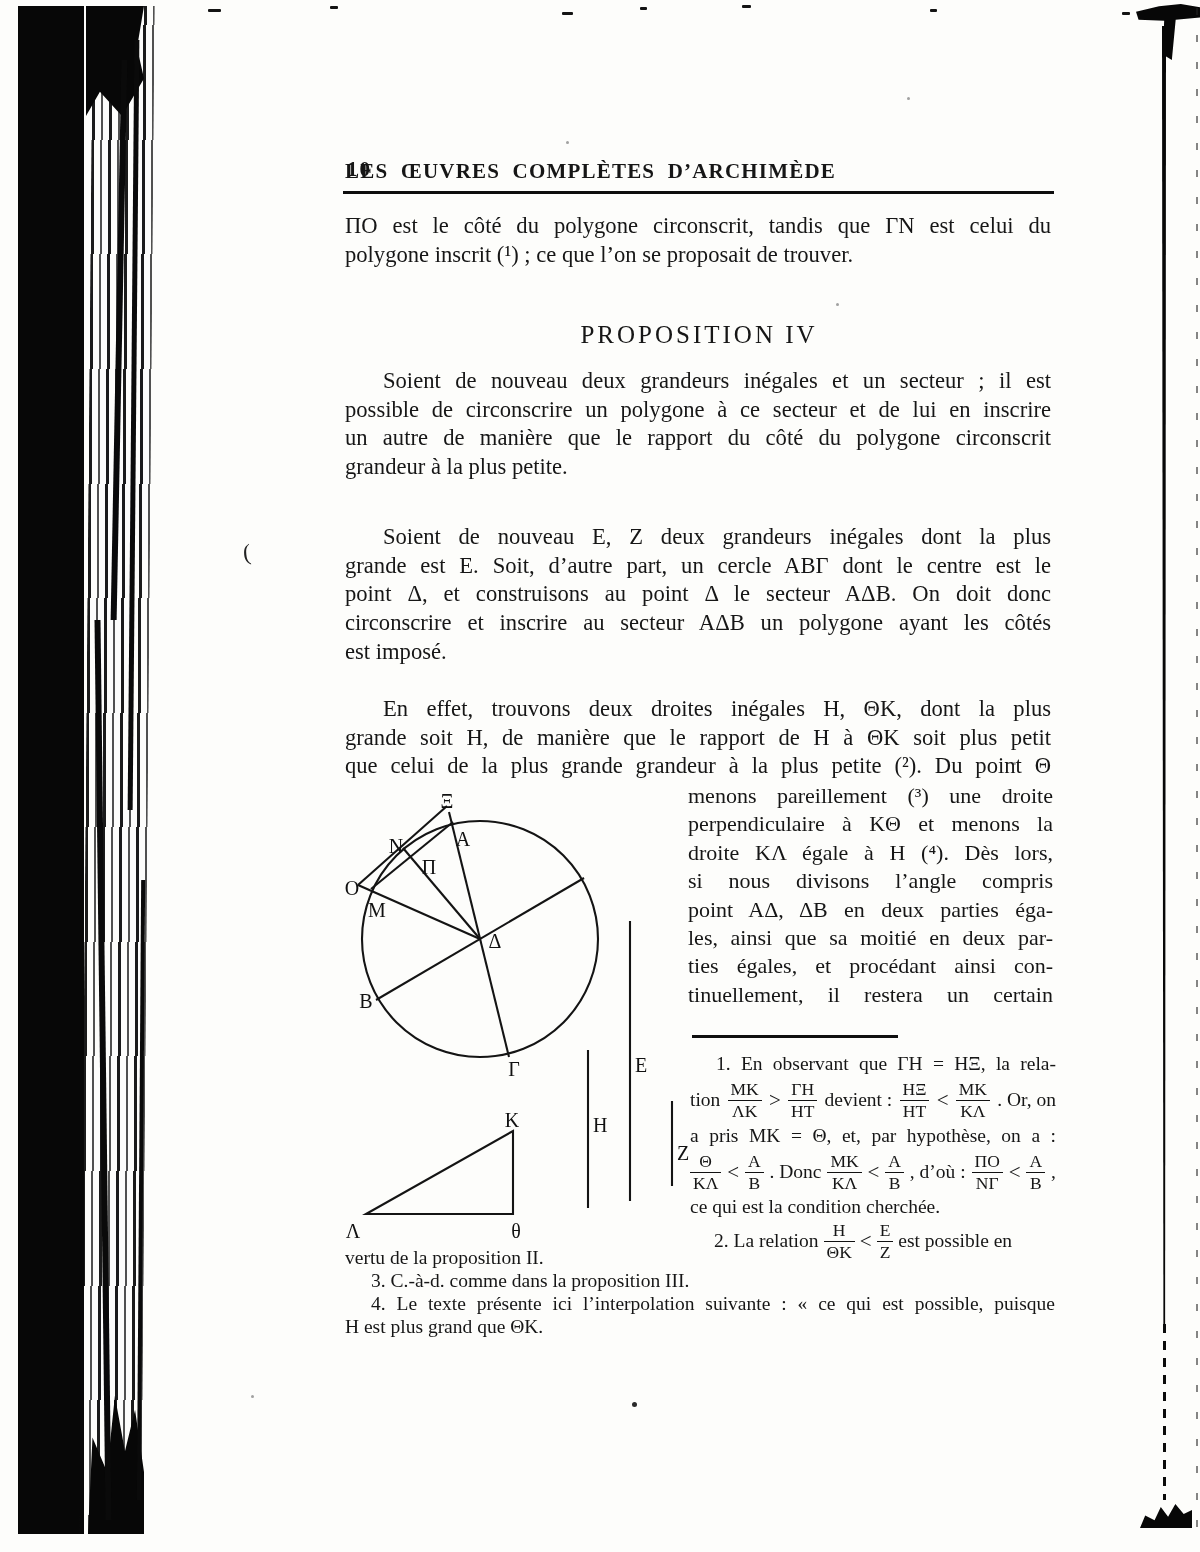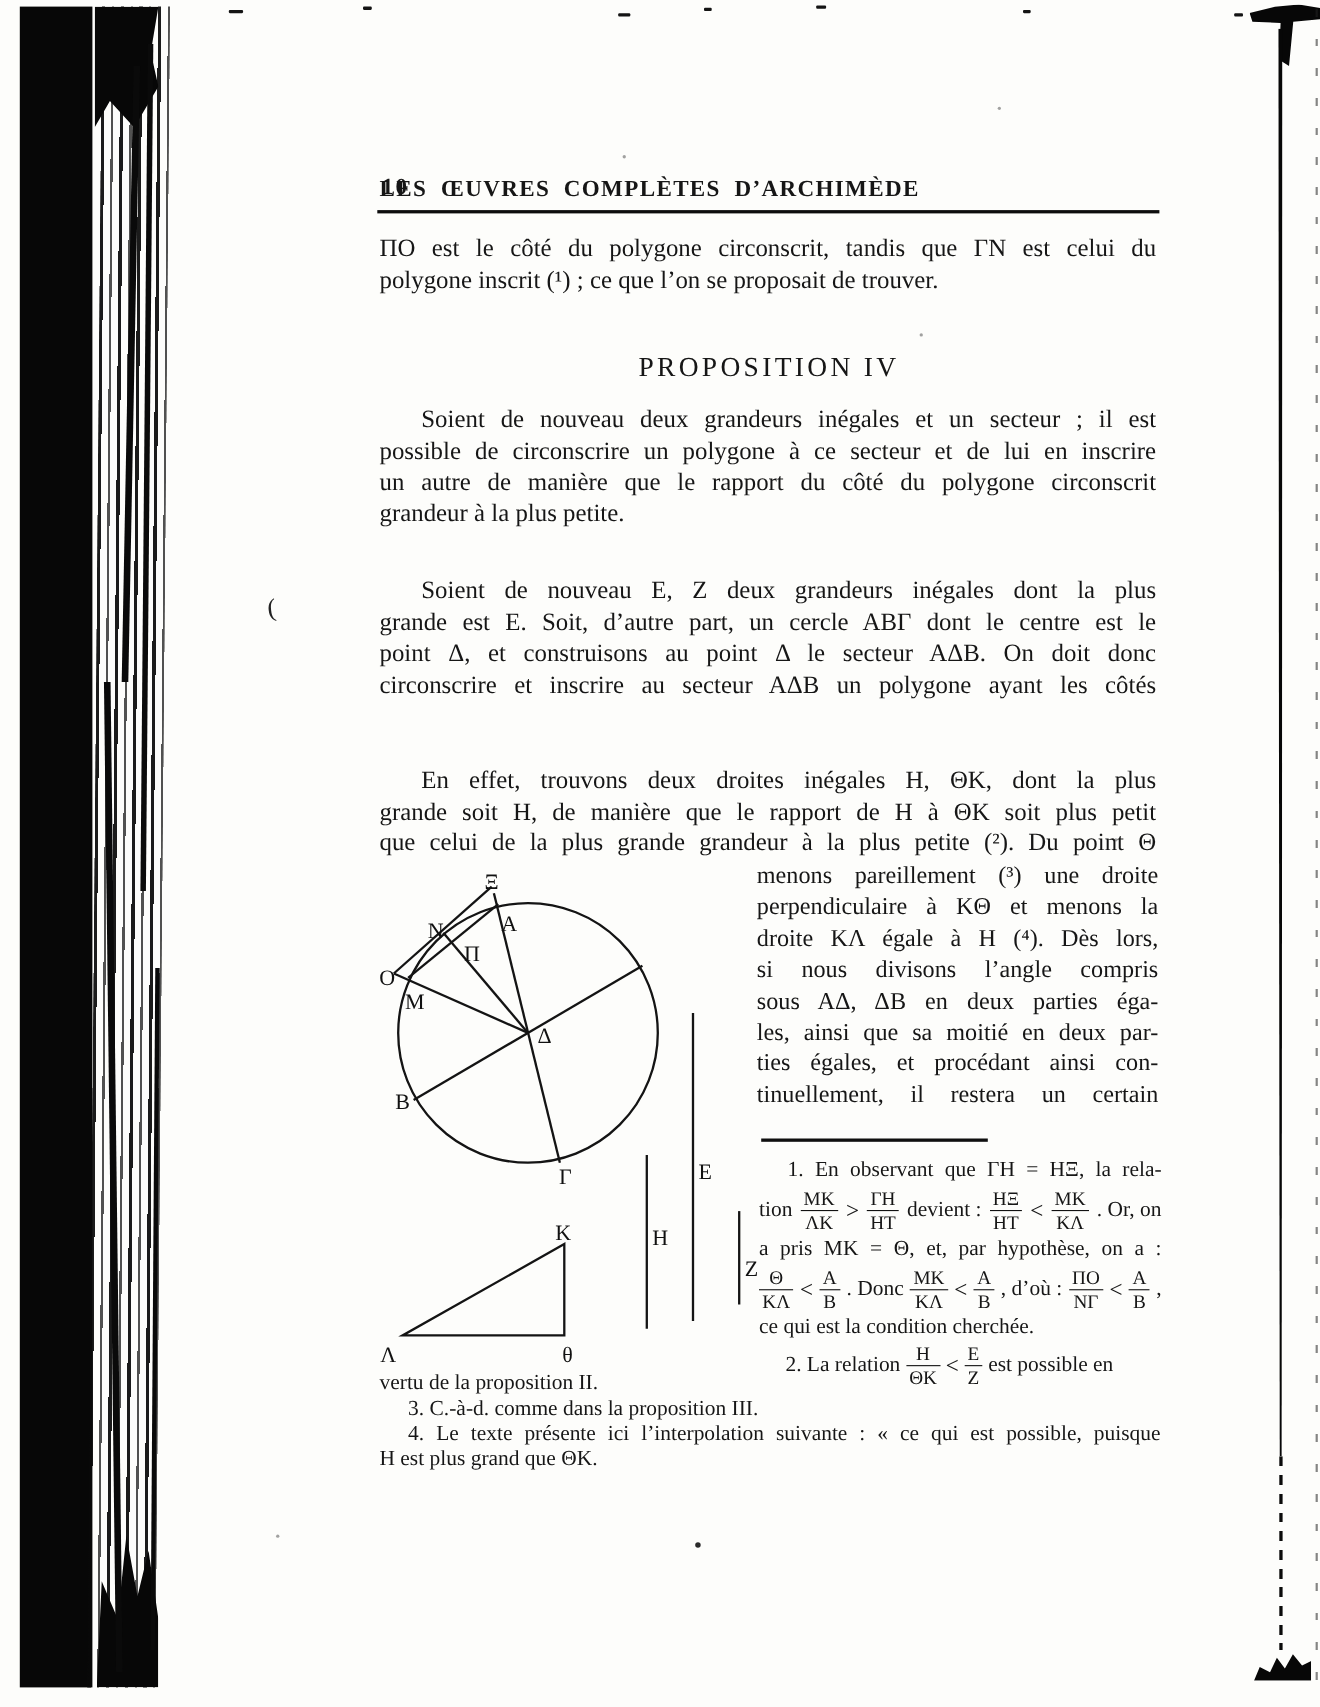--- a/index.html
+++ b/index.html
@@ -134,34 +134,35 @@
     <div class="ln j">possible de circonscrire un polygone à ce secteur et de lui en inscrire</div>
     <div class="ln j">un autre de manière que le rapport du côté du polygone circonscrit</div>
     <div class="ln">grandeur à la plus petite.</div>
   </div>
 
   <div class="tb" style="top:523px">
     <div class="ln j ind">Soient de nouveau E, Z deux grandeurs inégales dont la plus</div>
     <div class="ln j">grande est E. Soit, d’autre part, un cercle ABΓ dont le centre est le</div>
     <div class="ln j">point Δ, et construisons au point Δ le secteur AΔB. On doit donc</div>
     <div class="ln j">circonscrire et inscrire au secteur AΔB un polygone ayant les côtés</div>
+    <div class="ln">est imposé.</div>
   </div>
 
   <div class="tb" style="top:695px">
     <div class="ln j ind">En effet, trouvons deux droites inégales H, ΘK, dont la plus</div>
     <div class="ln j">grande soit H, de manière que le rapport de H à ΘK soit plus petit</div>
     <div class="ln j">que celui de la plus grande grandeur à la plus petite (²). Du point Θ</div>
   </div>
 
   <div class="wrapcol">
     <div class="ln j">menons pareillement (³) une droite</div>
     <div class="ln j">perpendiculaire à KΘ et menons la</div>
     <div class="ln j">droite KΛ égale à H (⁴). Dès lors,</div>
     <div class="ln j">si nous divisons l’angle compris</div>
-    <div class="ln j">sous AΔ, ΔB en deux parties éga-</div>
+    <div class="ln j">point AΔ, ΔB en deux parties éga-</div>
     <div class="ln j">les, ainsi que sa moitié en deux par-</div>
     <div class="ln j">ties égales, et procédant ainsi con-</div>
     <div class="ln j">tinuellement, il restera un certain</div>
   </div>
 
   <svg class="figure-svg" width="375" height="466" viewBox="335 780 375 466">
     <circle cx="480" cy="939" r="118"></circle>
     <line x1="509" y1="1057" x2="449" y2="812"></line>
     <line x1="376" y1="1000" x2="584" y2="878"></line>
     <line x1="480" y1="939" x2="403" y2="848"></line>

